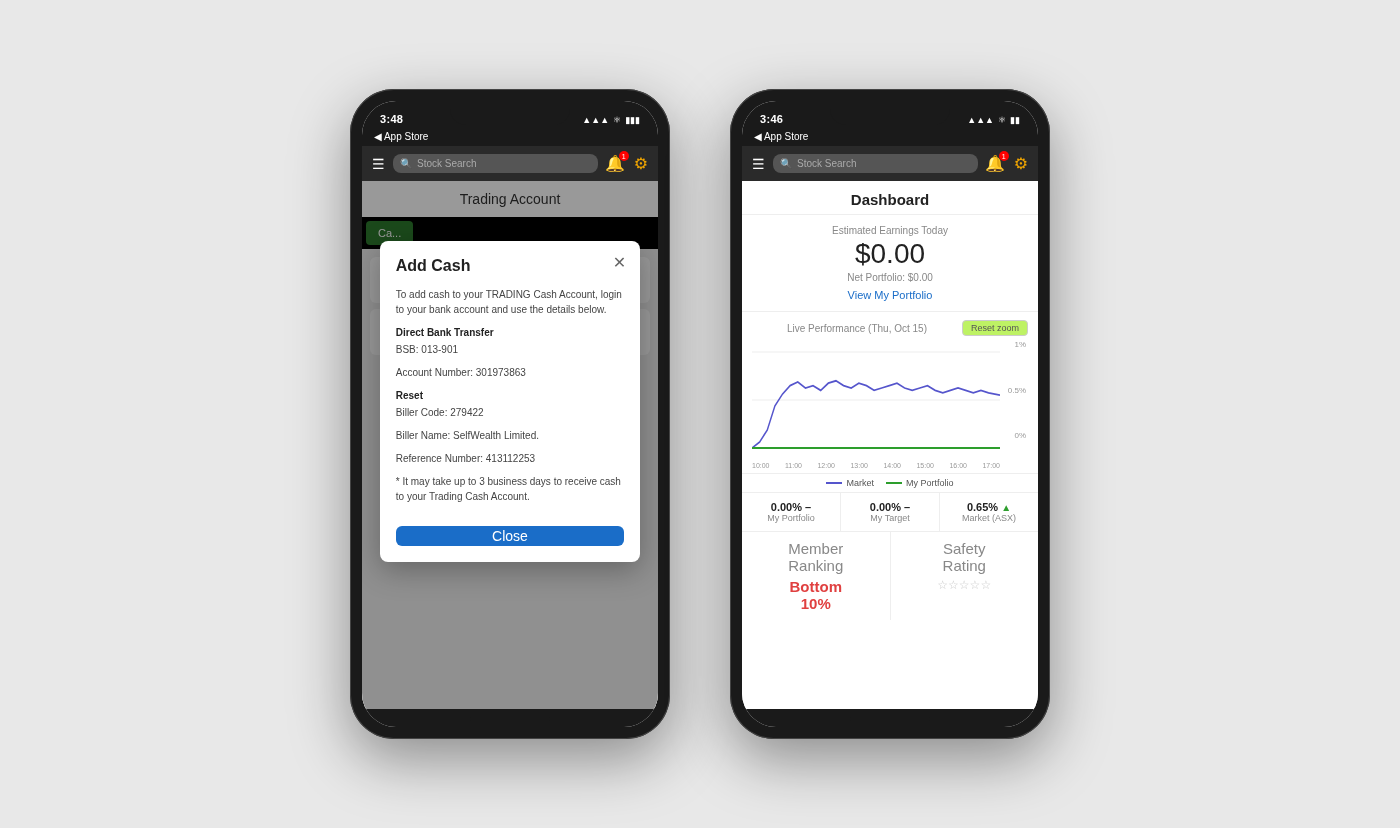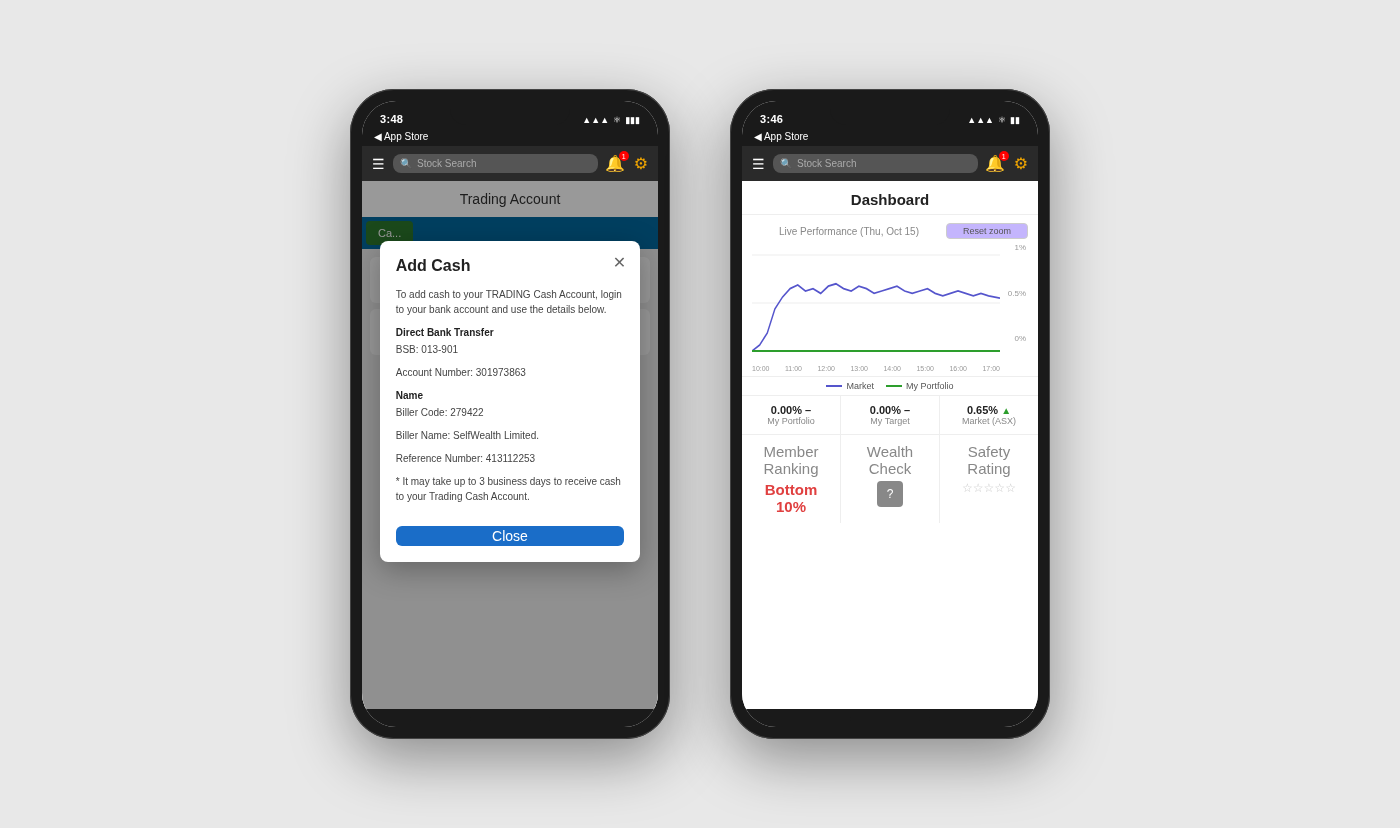--- a/index.html
+++ b/index.html
@@ -156,21 +156,21 @@
     .trading-title {
       text-align: center;
       font-size: 14px;
       font-weight: 500;
       padding: 10px;
       background: #fff;
       color: #333;
     }
     .trading-tabs {
       display: flex;
-      background: #0369a1;
+      background: #000000;
     }
     .trading-tab {
       padding: 6px 12px;
       font-size: 11px;
       color: #555;
       background: #fff;
     }
     .trading-tab.active {
       background: #2d7a2d;
       color: #fff;
@@ -320,26 +320,26 @@
       align-items: center;
       margin-bottom: 4px;
     }
     .live-title {
       font-size: 10px;
       color: #888;
       text-align: center;
       flex: 1;
     }
     .reset-zoom-btn {
-      background: #c4b5fd;
+      background: #bef264;
       border: 1px solid #ccc;
       border-radius: 4px;
       font-size: 9px;
       color: #555;
-      padding: 2px 16px;
+      padding: 2px 8px;
       cursor: pointer;
     }
     .chart-container {
       position: relative;
       height: 120px;
       width: 100%;
     }
     .chart-labels-y {
       position: absolute;
       right: 0;
@@ -537,21 +537,21 @@
 
         <div class="modal-overlay">
           <div class="modal">
             <div class="modal-title">Add Cash</div>
             <button class="modal-close">✕</button>
             <div class="modal-body">
               <p>To add cash to your TRADING Cash Account, login to your bank account and use the details below.</p>
               <div class="section-title">Direct Bank Transfer</div>
               <p>BSB: 013-901</p>
               <p>Account Number: 301973863</p>
-              <div class="section-title">Name</div>
+              <div class="section-title">Reset</div>
               <p>Biller Code: 279422</p>
               <p>Biller Name: SelfWealth Limited.</p>
               <p>Reference Number: 413112253</p>
               <p>* It may take up to 3 business days to receive cash to your Trading Cash Account.</p>
             </div>
             <button class="modal-close-btn">Close</button>
           </div>
         </div>
       </div>
 
@@ -589,20 +589,26 @@
             🔔
             <div class="bell-badge">1</div>
           </div>
           <div class="gear-icon">⚙</div>
         </div>
       </div>
 
       <div class="phone2-content">
         <div class="dashboard-title">Dashboard</div>
 
+        <div class="earnings-section">
+          <div class="earnings-label">Estimated Earnings Today</div>
+          <div class="earnings-amount">$0.00</div>
+          <div class="net-portfolio">Net Portfolio: $0.00</div>
+          <a class="view-portfolio-link">View My Portfolio</a>
+        </div>
 
         <div class="live-section">
           <div class="live-header">
             <div class="live-title">Live Performance (Thu, Oct 15)</div>
             <button class="reset-zoom-btn">Reset zoom</button>
           </div>
           <div class="chart-container">
             <div class="chart-labels-y">
               <span>1%</span>
               <span>0.5%</span>
@@ -656,24 +662,20 @@
             <div class="stat-label">Market (ASX)</div>
           </div>
         </div>
 
         <div class="bottom-row">
           <div class="bottom-cell">
             <div class="bottom-label">Member<br>Ranking</div>
             <div class="bottom-value">Bottom<br>10%</div>
           </div>
           <div class="bottom-cell">
-            <div class="bottom-label">Wealth<br>Check</div>
-            <button class="wealth-check-btn">?</button>
-          </div>
-          <div class="bottom-cell">
             <div class="bottom-label">Safety<br>Rating</div>
             <div class="stars">☆☆☆☆☆</div>
           </div>
         </div>
       </div>
 
       <div class="phone-bottom">
         <div class="home-indicator"></div>
       </div>
     </div>

